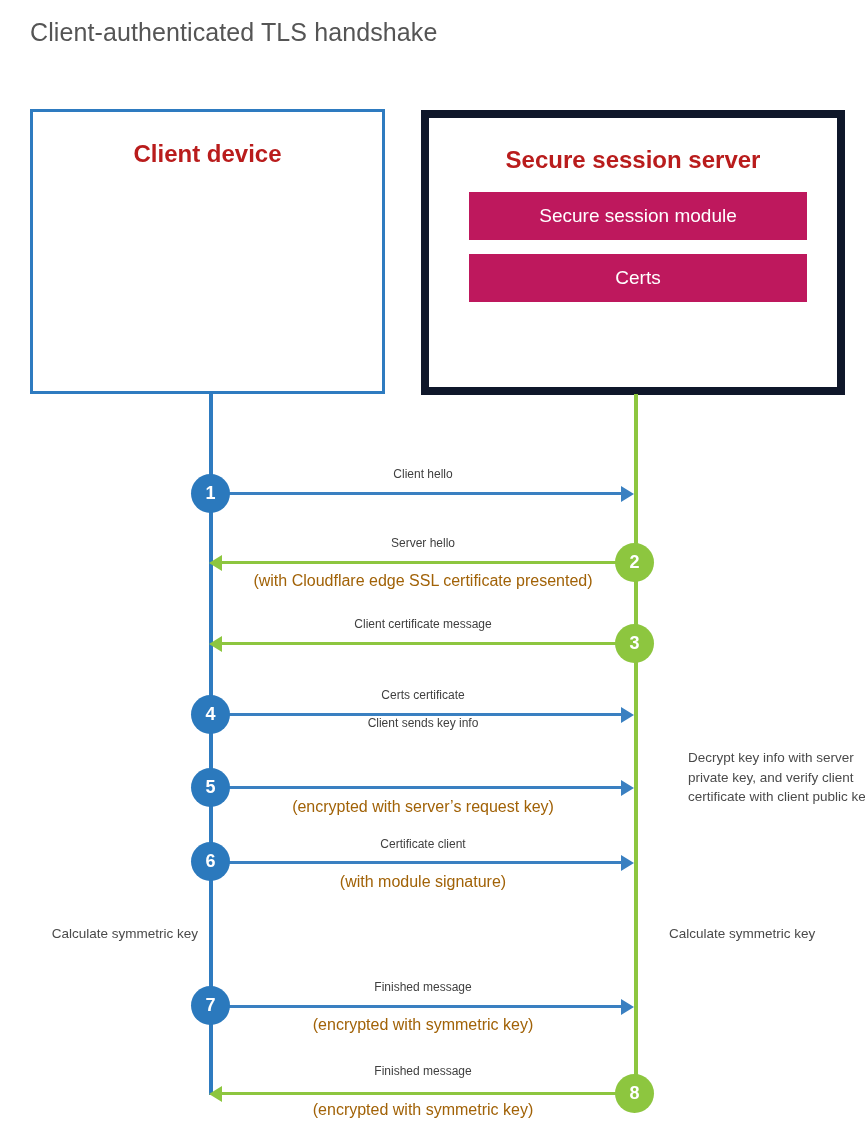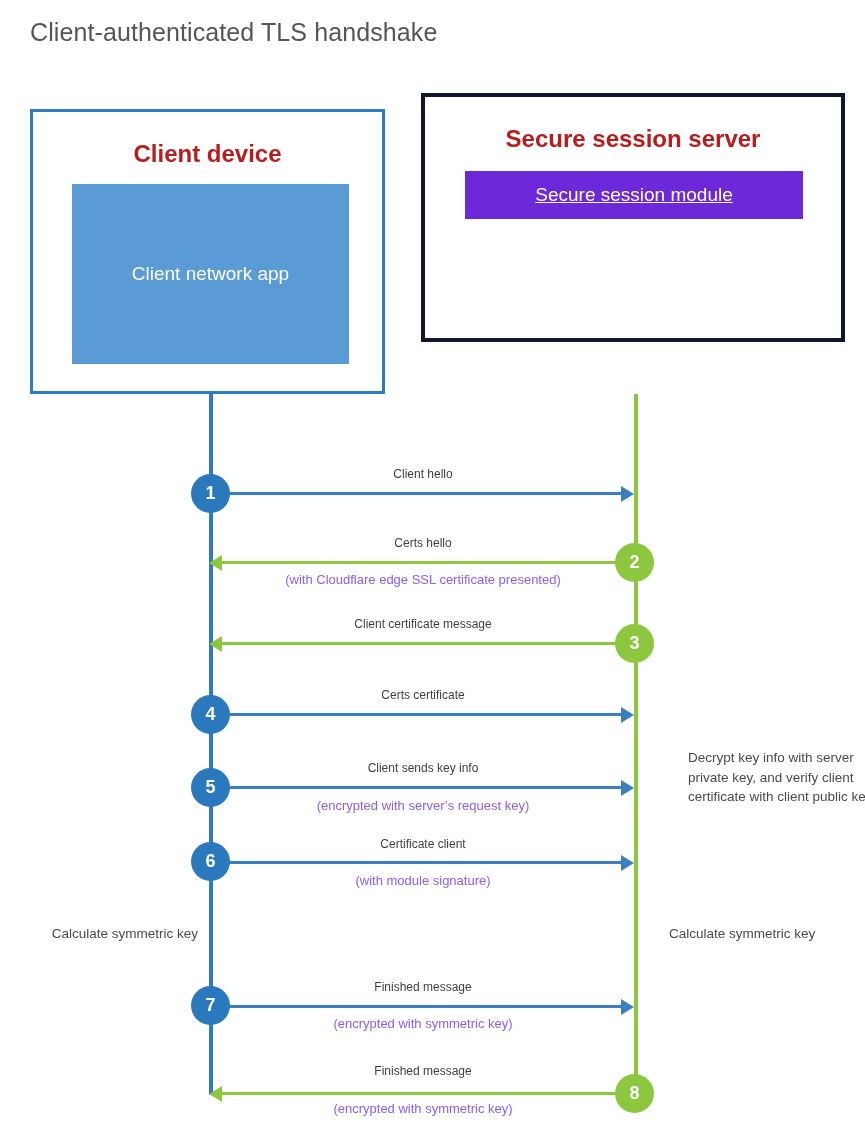--- a/index.html
+++ b/index.html
@@ -35,24 +35,24 @@
   }
   #client-device-box {
     left: 30px;
     top: 109px;
     width: 355px;
     height: 285px;
     border: 3px solid #2e7bc0;
   }
   #secure-session-server-box {
     left: 421px;
-    top: 93px;
+    top: 110px;
     width: 424px;
-    height: 249px;
-    border: 4px solid #0f172a;
+    height: 285px;
+    border: 8px solid #0f172a;
   }
   .participant-title {
     position: absolute;
     left: 0;
     right: 0;
     top: 28px;
     text-align: center;
     font-size: 24px;
     font-weight: bold;
     color: #b91c1c;
@@ -72,28 +72,27 @@
     justify-content: center;
     text-align: center;
     line-height: 1.28;
   }
 
   .server-bar {
     position: absolute;
     left: 40px;
     width: 338px;
     height: 48px;
-    background: #6d28d9;
+    background: #be185d;
     color: #ffffff;
     font-size: 19px;
     display: flex;
     align-items: center;
     justify-content: center;
     text-align: center;
-    text-decoration: underline;
   }
   #server-bar-0 { top: 74px; }
   #server-bar-1 { top: 136px; }
   #server-bar-2 { top: 198px; }
 
   
   .lifeline {
     position: absolute;
     width: 4px;
   }
@@ -147,22 +146,22 @@
   .msg-label {
     position: absolute;
     text-align: center;
     font-size: 12px;
     color: #3f3f3f;
     white-space: nowrap;
   }
   .msg-sublabel {
     position: absolute;
     text-align: center;
-    font-size: 13px;
-    color: #8b5cf6;
+    font-size: 16px;
+    color: #a16207;
     white-space: nowrap;
   }
 
   
   .side-note {
     position: absolute;
     font-size: 13.5px;
     line-height: 1.45;
     color: #4a4a4a;
   }
@@ -190,53 +189,53 @@
     line-height: 1.45;
   }
 </style>
 </head>
 <body>
 
 <div id="diagram-title">Client-authenticated TLS handshake</div>
 
 <div id="client-device-box" class="participant-box">
   <div class="participant-title">Client device</div>
-  <div id="client-network-app">Client network app</div>
 </div>
 
 <div id="secure-session-server-box" class="participant-box">
   <div class="participant-title">Secure session server</div>
   <div id="server-bar-0" class="server-bar">Secure session module</div>
+  <div id="server-bar-1" class="server-bar">Certs</div>
 </div>
 
 <div id="client-lifeline" class="lifeline"></div>
 <div id="server-lifeline" class="lifeline"></div>
 
 <div class="msg-label" style="left:211px; top:467px; width:424px;">Client hello</div>
 <div class="arrow-line c2s" style="left:211px; top:492px; width:412px;"></div>
 <div class="arrow-head right" style="left:621px; top:486px;"></div>
 <div class="step-circle client" style="top:474px;">1</div>
 
-<div class="msg-label" style="left:211px; top:536px; width:424px;">Certs hello</div>
+<div class="msg-label" style="left:211px; top:536px; width:424px;">Server hello</div>
 <div class="arrow-line s2c" style="left:222px; top:561px; width:414px;"></div>
 <div class="arrow-head left" style="left:209px; top:555px;"></div>
 <div class="msg-sublabel" style="left:211px; top:572px; width:424px;">(with Cloudflare edge SSL certificate presented)</div>
 <div class="step-circle server" style="top:543px;">2</div>
 
 <div class="msg-label" style="left:211px; top:617px; width:424px;">Client certificate message</div>
 <div class="arrow-line s2c" style="left:222px; top:642px; width:414px;"></div>
 <div class="arrow-head left" style="left:209px; top:636px;"></div>
 <div class="step-circle server" style="top:624px;">3</div>
 
 <div class="msg-label" style="left:211px; top:688px; width:424px;">Certs certificate</div>
 <div class="arrow-line c2s" style="left:211px; top:713px; width:412px;"></div>
 <div class="arrow-head right" style="left:621px; top:707px;"></div>
 <div class="step-circle client" style="top:695px;">4</div>
 
-<div class="msg-label" style="left:211px; top:761px; width:424px;">Client sends key info</div>
+<div class="msg-label" style="left:211px; top:716px; width:424px;">Client sends key info</div>
 <div class="arrow-line c2s" style="left:211px; top:786px; width:412px;"></div>
 <div class="arrow-head right" style="left:621px; top:780px;"></div>
 <div class="msg-sublabel" style="left:211px; top:798px; width:424px;">(encrypted with server’s request key)</div>
 <div class="step-circle client" style="top:768px;">5</div>
 
 <div class="msg-label" style="left:211px; top:837px; width:424px;">Certificate client</div>
 <div class="arrow-line c2s" style="left:211px; top:861px; width:412px;"></div>
 <div class="arrow-head right" style="left:621px; top:855px;"></div>
 <div class="msg-sublabel" style="left:211px; top:873px; width:424px;">(with module signature)</div>
 <div class="step-circle client" style="top:842px;">6</div>

